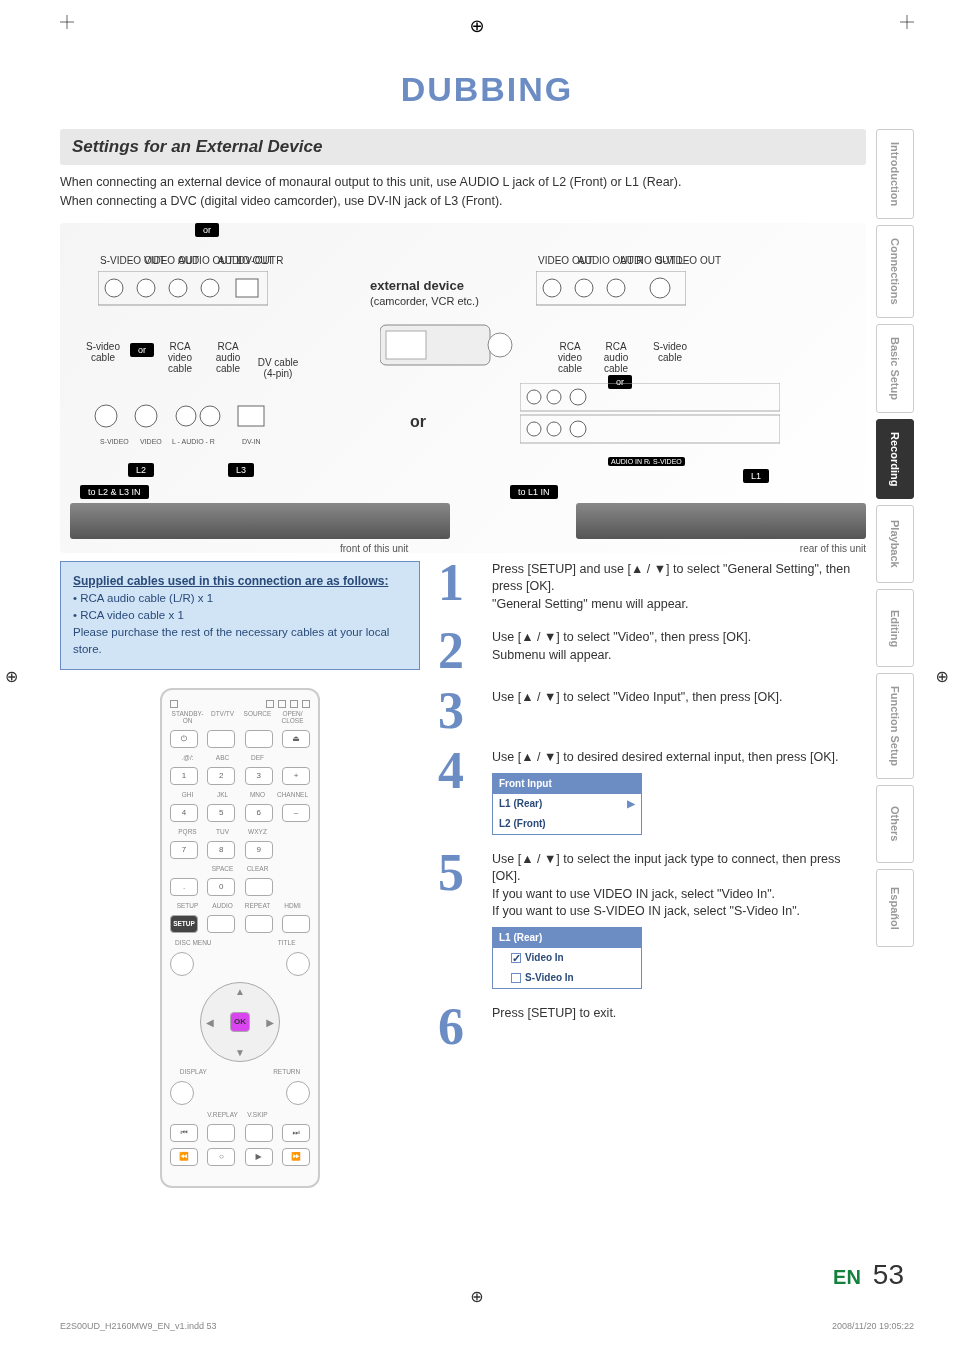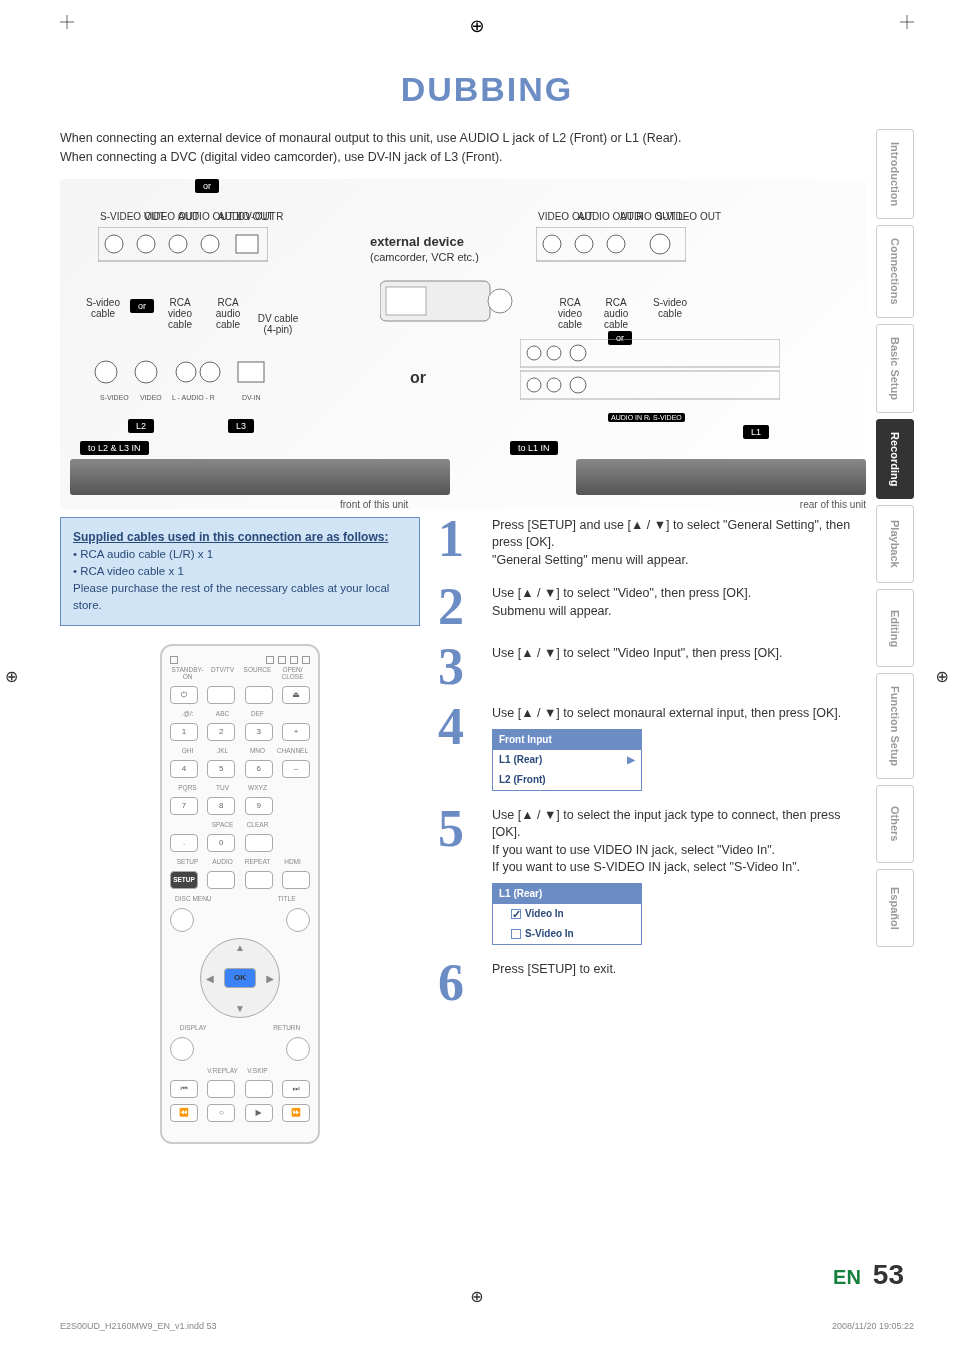--- a/index.html
+++ b/index.html
@@ -37,36 +37,36 @@
 .blue-box{background:#d0e4f5;border:1px solid #6c8cc4;padding:10px 12px;font-size:11.5px;line-height:1.5;color:#2a4a7a}
 .blue-box .hd{font-weight:bold;text-decoration:underline;font-size:12px}
 .remote{width:160px;margin:18px auto 0;border:2px solid #ccc;border-radius:12px;padding:10px 8px 14px;background:#fafafa;position:relative}
 .remote-row{display:flex;justify-content:space-between;margin-bottom:6px}
 .remote-lbl{font-size:6.5px;color:#888;text-align:center;flex:1}
 .remote-btn{width:28px;height:18px;border:1px solid #aaa;border-radius:4px;background:#fff;display:flex;align-items:center;justify-content:center;font-size:8px;color:#666}
 .remote-btn.dark{background:#444;color:#fff;font-size:6.5px;font-weight:bold}
 .remote-circle{width:24px;height:24px;border:1px solid #aaa;border-radius:50%;background:#fff;margin:0 auto}
 .dpad{position:relative;width:80px;height:80px;margin:6px auto}
 .dpad-ring{position:absolute;inset:0;border:1px solid #aaa;border-radius:50%;background:#f0f0f0}
-.dpad-ok{position:absolute;top:50%;left:50%;transform:translate(-50%,-50%);width:32px;height:20px;border:1px solid #aaa;border-radius:4px;background:#3b82f6;display:flex;align-items:center;justify-content:center;font-size:8px;font-weight:bold}
+.dpad-ok{position:absolute;top:50%;left:50%;transform:translate(-50%,-50%);width:20px;height:20px;border:1px solid #aaa;border-radius:4px;background:#d946ef;display:flex;align-items:center;justify-content:center;font-size:8px;font-weight:bold}
 .dpad-arrow{position:absolute;font-size:10px;color:#888}
 .step{display:flex;gap:10px;margin-bottom:16px;align-items:flex-start}
 .step-num{font-size:52px;font-weight:bold;color:#6c8cc4;line-height:0.85;min-width:44px;font-family:Georgia,serif}
 .step-body{flex:1;font-size:12.5px;line-height:1.4}
 .step-body b{font-weight:normal}
 .osd-box{border:1px solid #6c8cc4;margin-top:6px;width:150px;font-size:10px}
 .osd-head{background:#6c8cc4;color:#fff;font-weight:bold;padding:3px 6px}
 .osd-row{padding:3px 6px;display:flex;justify-content:space-between;align-items:center;color:#2a4a7a;font-weight:bold}
 .osd-row .tri{color:#6c8cc4}
 .osd-sub{padding-left:18px}
 .osd-check{display:inline-block;width:10px;height:10px;border:1px solid #6c8cc4;margin-right:4px;vertical-align:middle;position:relative}
 .osd-check.on::after{content:"✓";position:absolute;top:-3px;left:0;font-size:11px;color:#2a4a7a}
 .footer{position:absolute;bottom:60px;right:50px;display:flex;align-items:baseline;gap:12px}
 .en{font-weight:bold;font-size:20px;color:#15803d}
-.pageno{font-weight:bold;font-size:28px;color:#333}
+.pageno{font-weight:normal;font-size:28px;color:#333}
 .tiny-footer{position:absolute;bottom:20px;left:60px;right:40px;display:flex;justify-content:space-between;font-size:9px;color:#888}
 </style>
 </head>
 <body>
 
 <div class="page">
   <div class="crop-mark crop-c">⊕</div>
   <div class="crop-lm">⊕</div>
   <div class="crop-rm">⊕</div>
   <div class="crop-bc">⊕</div>
@@ -75,20 +75,21 @@
     </svg>
   <svg class="crop-mark crop-tr" width="14" height="14">
       <path d="M7 0v14M0 7h14" stroke="#000" stroke-width="0.6"></path>
     </svg>
 
   <h1 class="title">DUBBING</h1>
 
   <div class="content-wrap">
     <div class="main-col">
 
+      <div class="section-head">Settings for an External Device</div>
 
       <div class="intro-text">
         <div>When connecting an external device of monaural output to this unit, use AUDIO L jack of L2 (Front) or L1 (Rear).</div>
         <div>When connecting a DVC (digital video camcorder), use DV-IN jack of L3 (Front).</div>
       </div>
 
       <div class="diagram-area">
         <div class="diagram-placeholder"></div>
         <div class="dia-box" style="left:135px;top:0">or</div>
         <div class="dia-label" style="left:40px;top:32px">S-VIDEO OUT</div>
@@ -323,21 +324,21 @@
           <div class="step">
             <div class="step-num">2</div>
             <div class="step-body"><b>Use [▲ / ▼] to select "Video", then press [OK].</b><br><span>Submenu will appear.</span></div>
           </div>
           <div class="step">
             <div class="step-num">3</div>
             <div class="step-body"><b>Use [▲ / ▼] to select "Video Input", then press [OK].</b></div>
           </div>
           <div class="step">
             <div class="step-num">4</div>
-            <div class="step-body"><b>Use [▲ / ▼] to select monaural external input, then press [OK].</b>
+            <div class="step-body"><b>Use [▲ / ▼] to desired desired external input, then press [OK].</b>
               <div class="osd-box">
                 <div class="osd-head">Front Input</div>
                 <div class="osd-row">
                     <span>L1 (Rear)</span>
                     <span class="tri">▶</span>
                   </div>
                 <div class="osd-row">
                     <span>L2 (Front)</span>
                   </div>
               </div>

